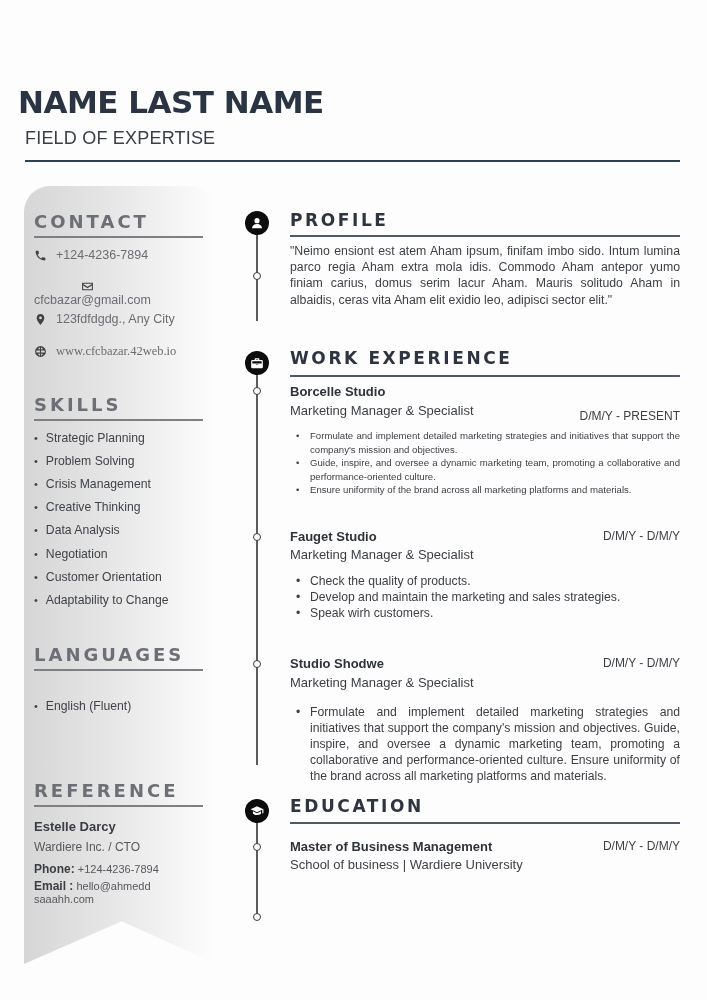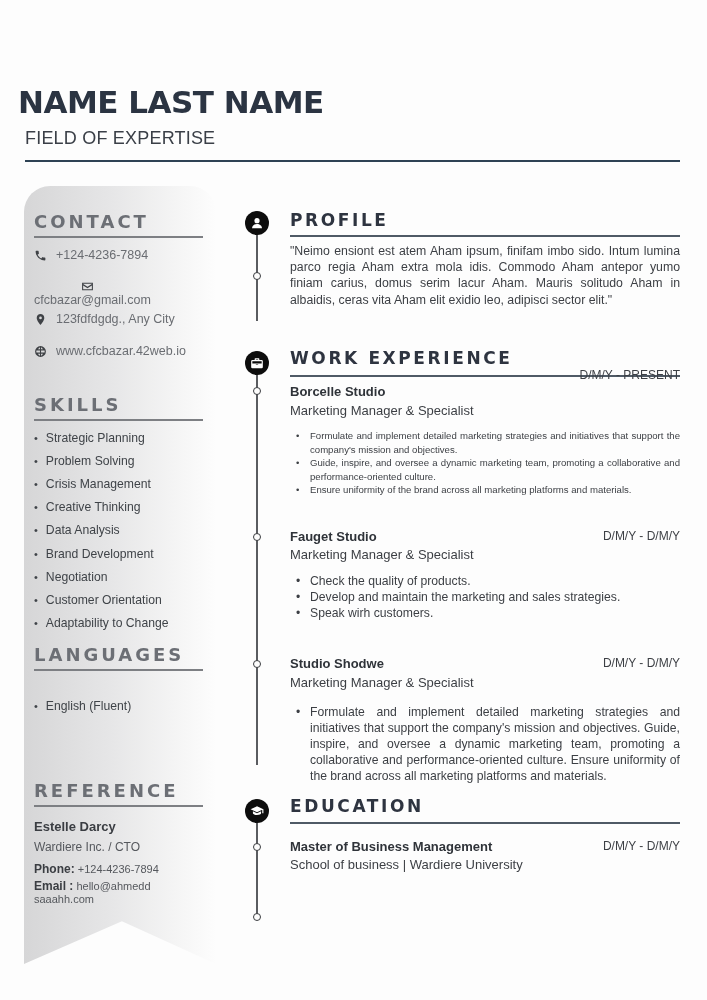--- a/index.html
+++ b/index.html
@@ -76,37 +76,36 @@
       <path d="M2 5h20v14H2V5zm2 2v.5l8 5 8-5V7H4zm0 3v7h16v-7l-8 5-8-5z"></path>
     </svg>
   <span>cfcbazar@gmail.com</span>
 </div>
 <div class="contact-item" style="top:312px;">
   <svg viewBox="0 0 24 24">
       <path d="M12 2C8.1 2 5 5.1 5 9c0 5.2 7 13 7 13s7-7.8 7-13c0-3.9-3.1-7-7-7zm0 9.5a2.5 2.5 0 1 1 0-5 2.5 2.5 0 0 1 0 5z"></path>
     </svg>
   <span>123fdfdgdg., Any City</span>
 </div>
-<div class="contact-item" style="top:344px;">
+<div class="contact-item" style="top:344px;font-family:Liberation Serif, serif;">
   <svg viewBox="0 0 24 24">
       <path d="M12 2a10 10 0 1 0 0 20 10 10 0 0 0 0-20zm-1 2.1V8H7.4A8 8 0 0 1 11 4.1zm2 0A8 8 0 0 1 16.6 8H13V4.1zM4.5 10H11v4H4.5a8 8 0 0 1 0-4zm8.5 0h6.5a8 8 0 0 1 0 4H13v-4zM7.4 16H11v3.9A8 8 0 0 1 7.4 16zm5.6 0h3.6a8 8 0 0 1-3.6 3.9V16z"></path>
     </svg>
   <span>www.cfcbazar.42web.io</span>
 </div>
 
 <div class="side-section" style="top:394px;">
   <div class="side-title">SKILLS</div>
   <div class="side-rule"></div>
   <ul class="skill-list" style="margin-top:5px;">
     <li>Strategic Planning</li>
     <li>Problem Solving</li>
     <li>Crisis Management</li>
     <li>Creative Thinking</li>
     <li>Data Analysis</li>
-    <li>Brand Development</li>
     <li>Negotiation</li>
     <li>Customer Orientation</li>
     <li>Adaptability to Change</li>
   </ul>
 </div>
 
 <div class="side-section" style="top:644px;">
   <div class="side-title">LANGUAGES</div>
   <div class="side-rule"></div>
   <ul class="skill-list" style="margin-top:23px;">
@@ -158,21 +157,21 @@
 <div class="tl-dot" style="top:913px;"></div>
 
 <div class="main-title" style="top:210px;">PROFILE</div>
 <div class="main-rule" style="top:235px;"></div>
 <div class="profile-text">"Neimo ensiont est atem Aham ipsum, finifam imbo sido. Intum lumina parco regia Aham extra mola idis. Commodo Aham antepor yumo finiam carius, domus serim lacur Aham. Mauris solitudo Aham in albaidis, ceras vita Aham elit exidio leo, adipisci sector elit."</div>
 
 <div class="main-title" style="top:348px;">WORK EXPERIENCE</div>
 <div class="main-rule" style="top:375px;"></div>
 
 <div class="job-company" style="top:384px;">Borcelle Studio</div>
-<div class="job-date" style="top:368px;padding-left:42px;">D/M/Y - PRESENT</div>
+<div class="job-date" style="top:409px;padding-left:42px;">D/M/Y - PRESENT</div>
 <div class="job-role" style="top:403px;">Marketing Manager &amp; Specialist</div>
 <ul class="job-bullets small" style="top:429px;">
   <li>Formulate and implement detailed marketing strategies and initiatives that support the company's mission and objectives.</li>
   <li>Guide, inspire, and oversee a dynamic marketing team, promoting a collaborative and performance-oriented culture.</li>
   <li>Ensure uniformity of the brand across all marketing platforms and materials.</li>
 </ul>
 
 <div class="job-company" style="top:529px;">Fauget Studio</div>
 <div class="job-date" style="top:529px;">D/M/Y - D/M/Y</div>
 <div class="job-role" style="top:547px;">Marketing Manager &amp; Specialist</div>

